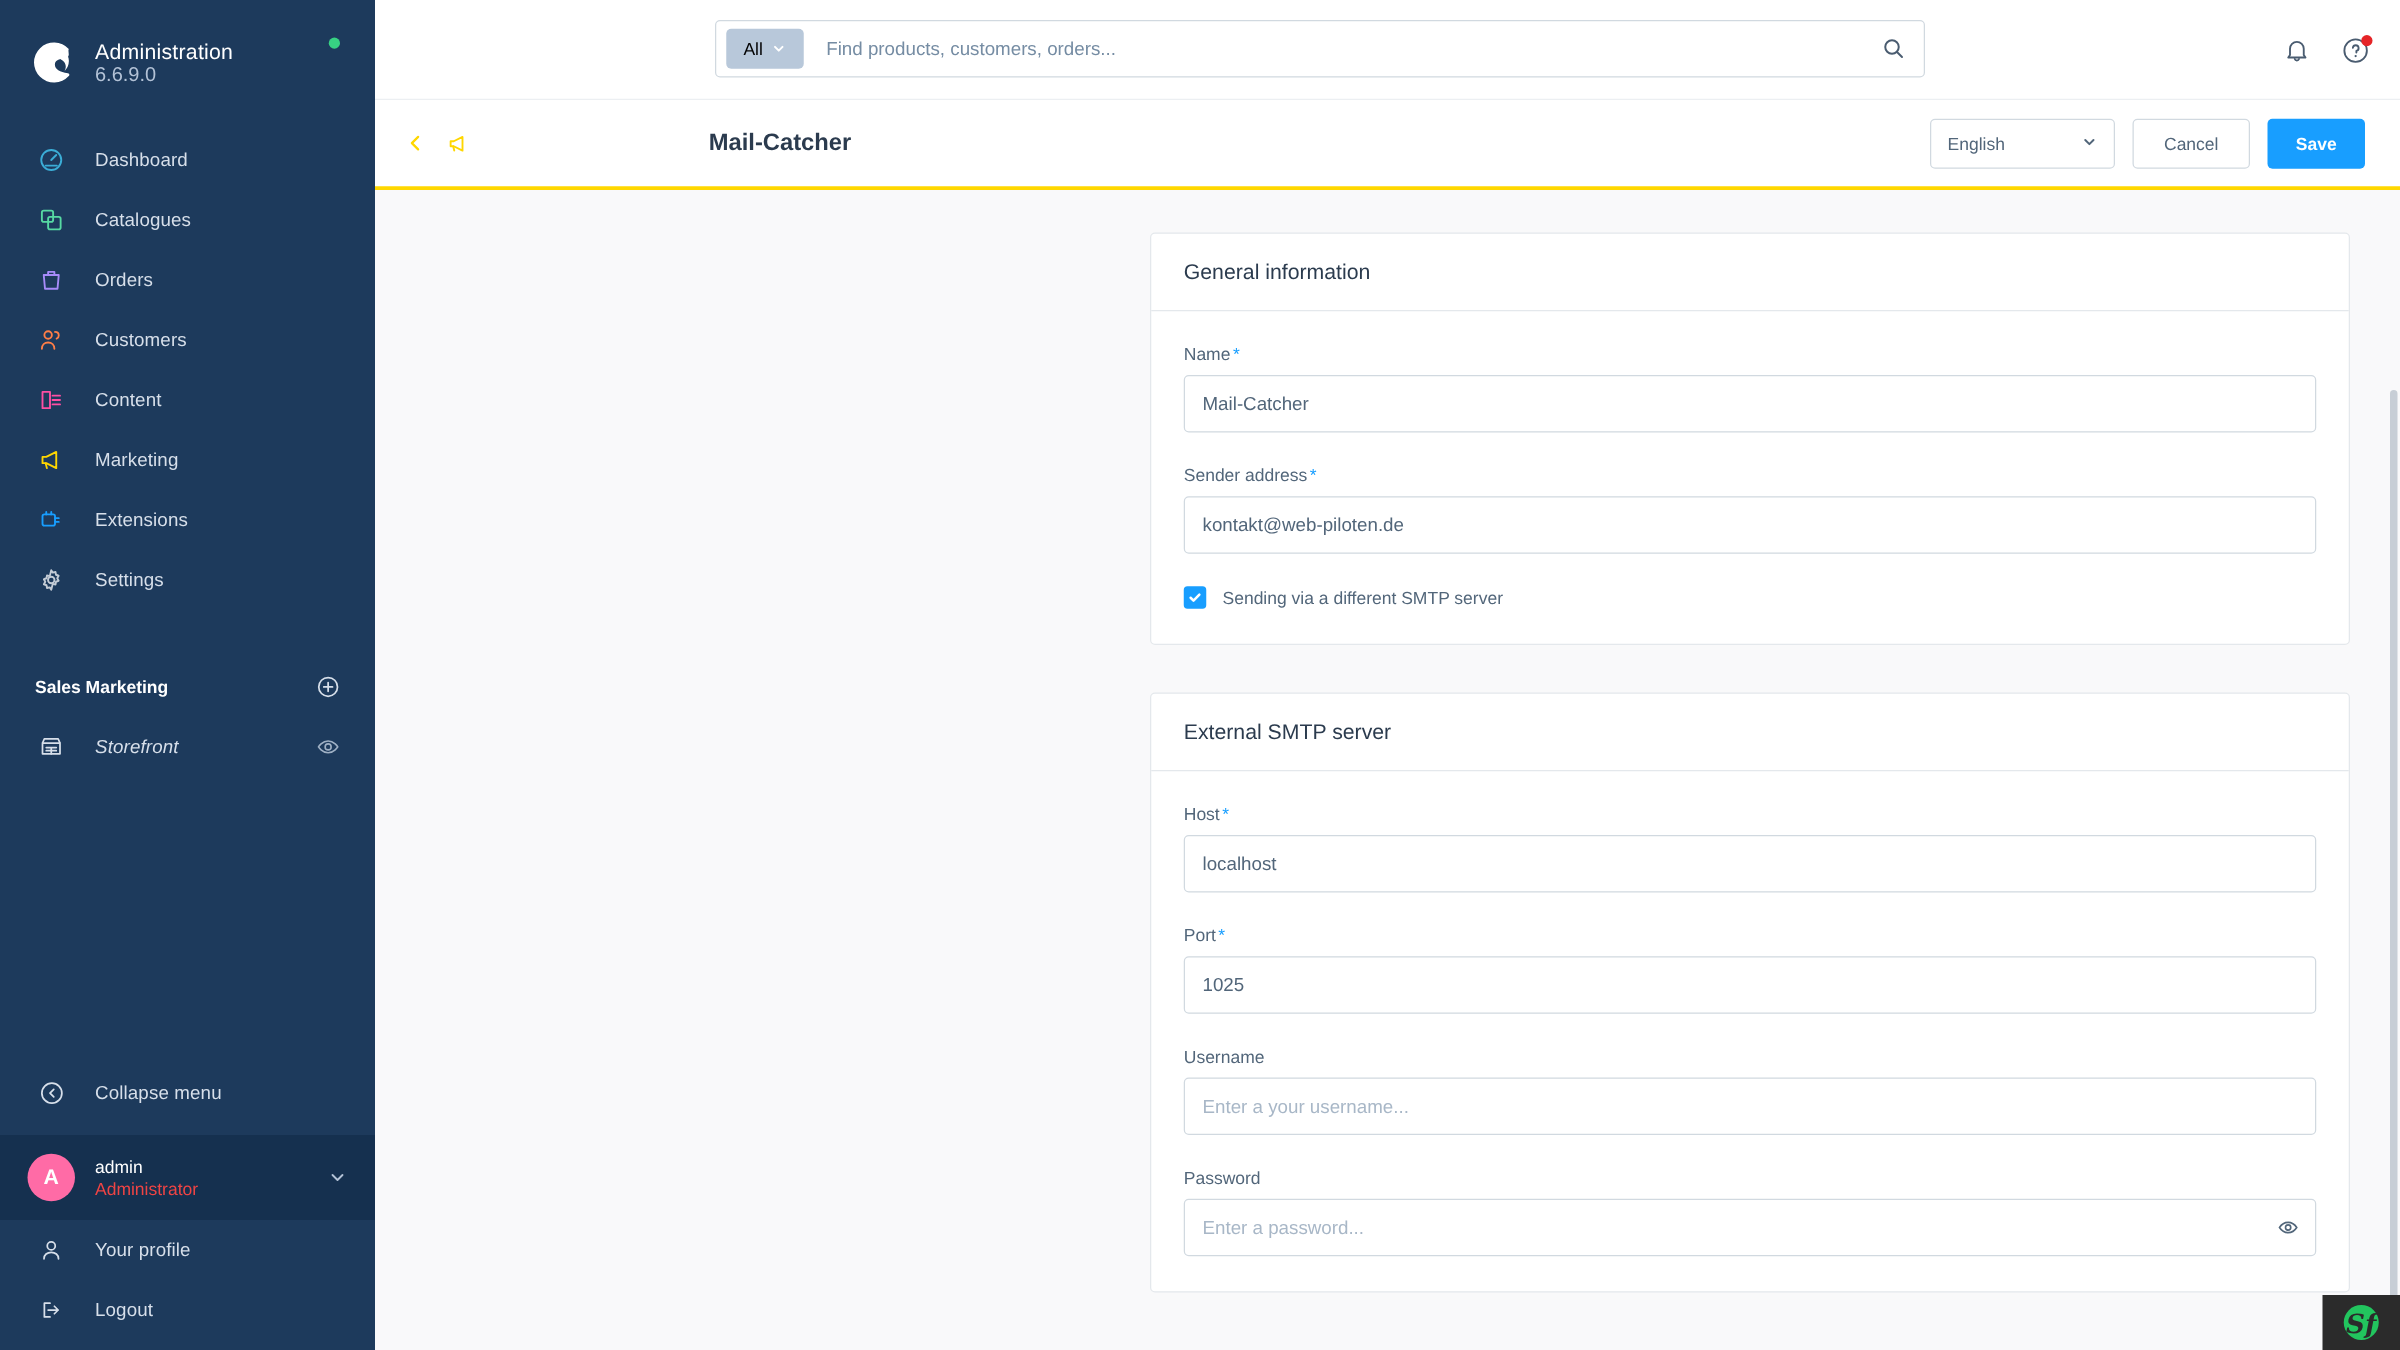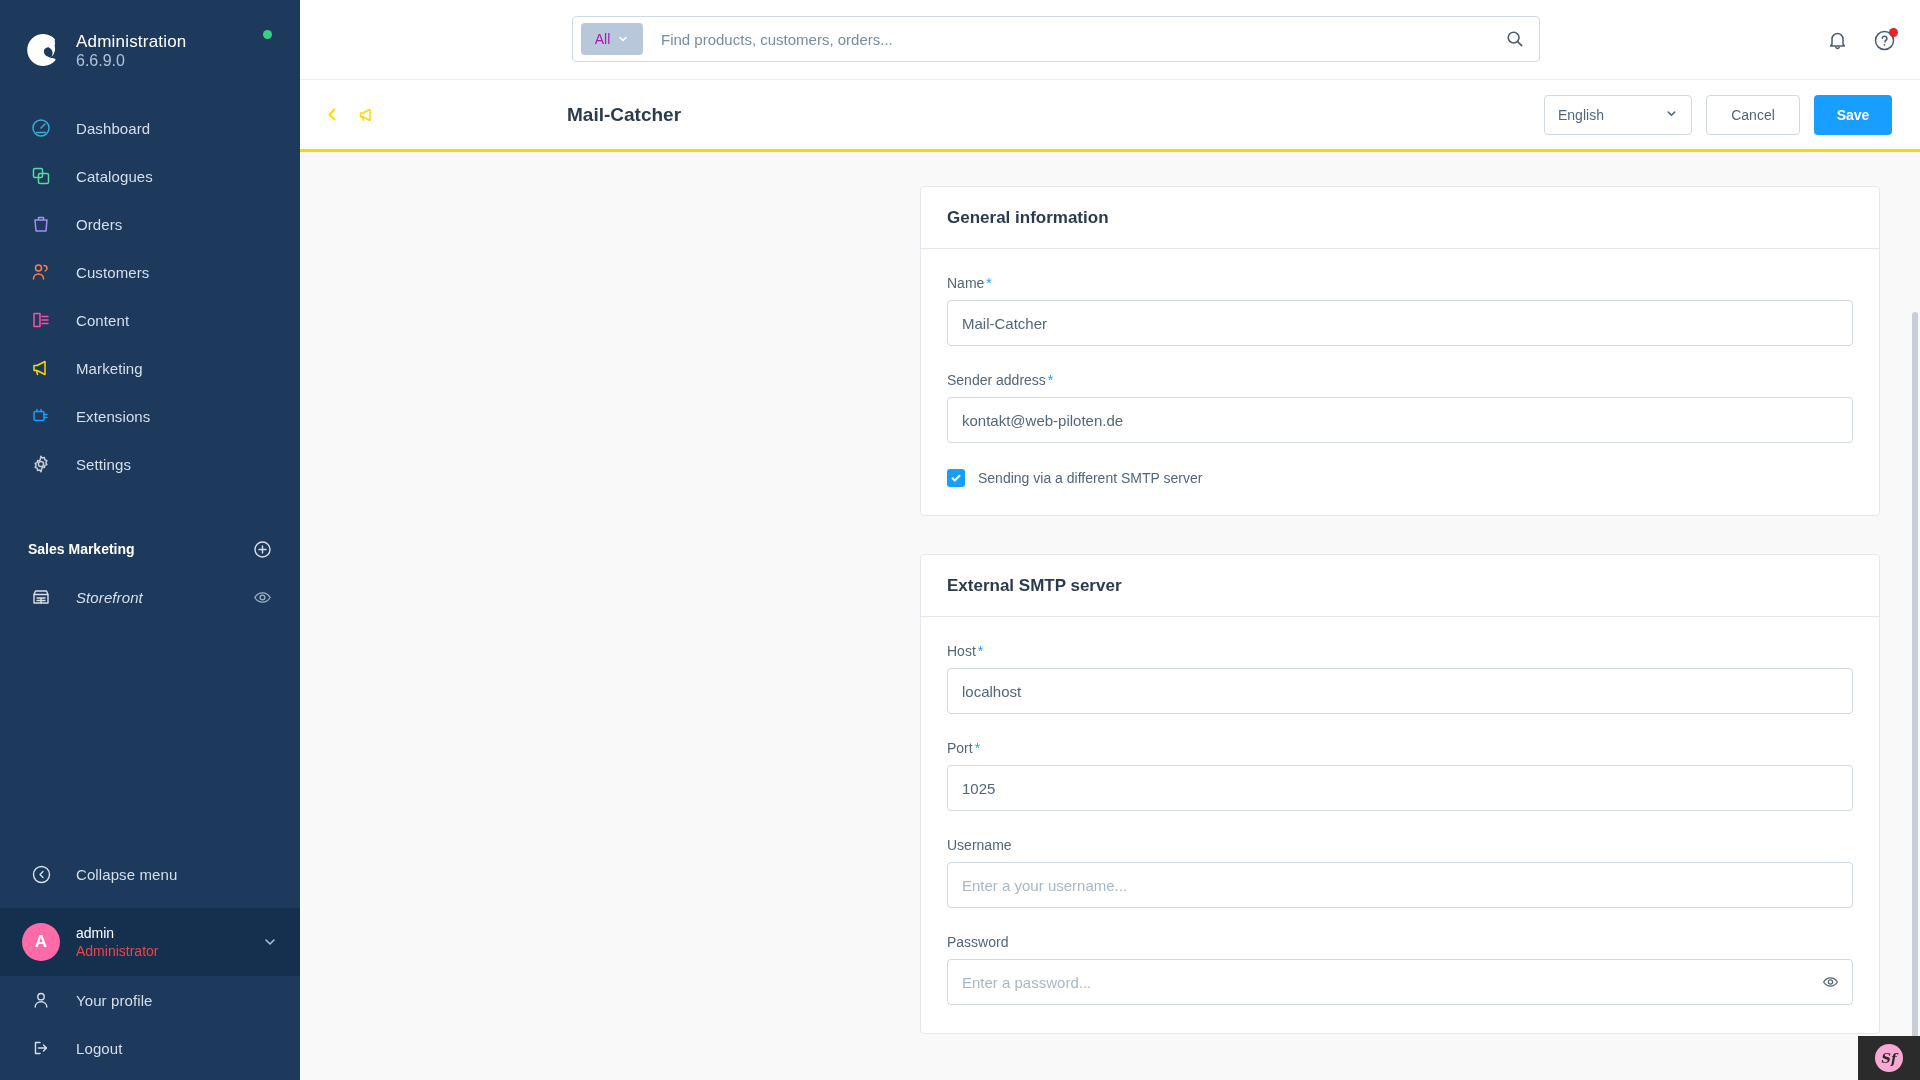--- a/index.html
+++ b/index.html
@@ -120,21 +120,21 @@
   .search-wrap {
     position: absolute; left: 272px; top: 16px;
     width: 968px; height: 46px;
     border: 1px solid #d1d9e0; border-radius: 4px;
     background: #fff;
     display: flex; align-items: center;
     padding: 0 8px 0 8px;
   }
   .search-type {
     height: 32px; min-width: 62px;
-    background: #b8c8da; color: #a21caf;
+    background: #b8c8da; color: #000000;
     border-radius: 4px;
     display: flex; align-items: center; justify-content: center;
     font-size: 14px; cursor: pointer; padding: 0 10px;
   }
   .search-type .cv { margin-left: 7px; display: flex; }
   .search-input {
     border: 0; outline: none; flex: 1 1 auto;
     font-size: 15px; color: #52667a;
     margin-left: 18px;
     font-family: "Liberation Sans", sans-serif;
@@ -205,21 +205,21 @@
     border: 1px solid #e4e8ec;
     border-radius: 4px;
     margin-bottom: 38px;
   }
   .card-head {
     height: 62px;
     display: flex; align-items: center;
     padding: 0 26px;
     border-bottom: 1px solid #e4e8ec;
   }
-  .card-title { font-size: 17px; font-weight: bold; color: #2b3b4e; }
+  .card-title { font-size: 17px; font-weight: normal; color: #2b3b4e; }
   .card-body { padding: 26px 26px 28px 26px; }
 
   .field { margin-bottom: 26px; }
   .field:last-child { margin-bottom: 0; }
   .field-label {
     font-size: 14px; color: #52667a;
     margin-bottom: 9px; display: block;
   }
   .req { color: #189eff; margin-left: 2px; }
   .input {
@@ -257,24 +257,24 @@
   
   .sf-bar {
     position: absolute; right: 0; bottom: 0;
     height: 44px; width: 62px;
     background: #2b2b2b;
     display: flex; align-items: center; justify-content: center;
     cursor: pointer;
   }
   .sf-circle {
     width: 28px; height: 28px; border-radius: 50%;
-    background: #f9a8d4; color: #2b2b2b;
+    background: #22c55e; color: #2b2b2b;
     display: flex; align-items: center; justify-content: center;
     font-family: "DejaVu Serif", serif;
-    font-style: italic; font-weight: bold; font-size: 13px;
+    font-style: italic; font-weight: bold; font-size: 21px;
   }
 </style>
 </head>
 <body>
 
 <div id="sidebar">
 
   <div class="brand">
     <div class="brand-logo">
       <svg width="34" height="34" viewBox="0 0 34 34">

